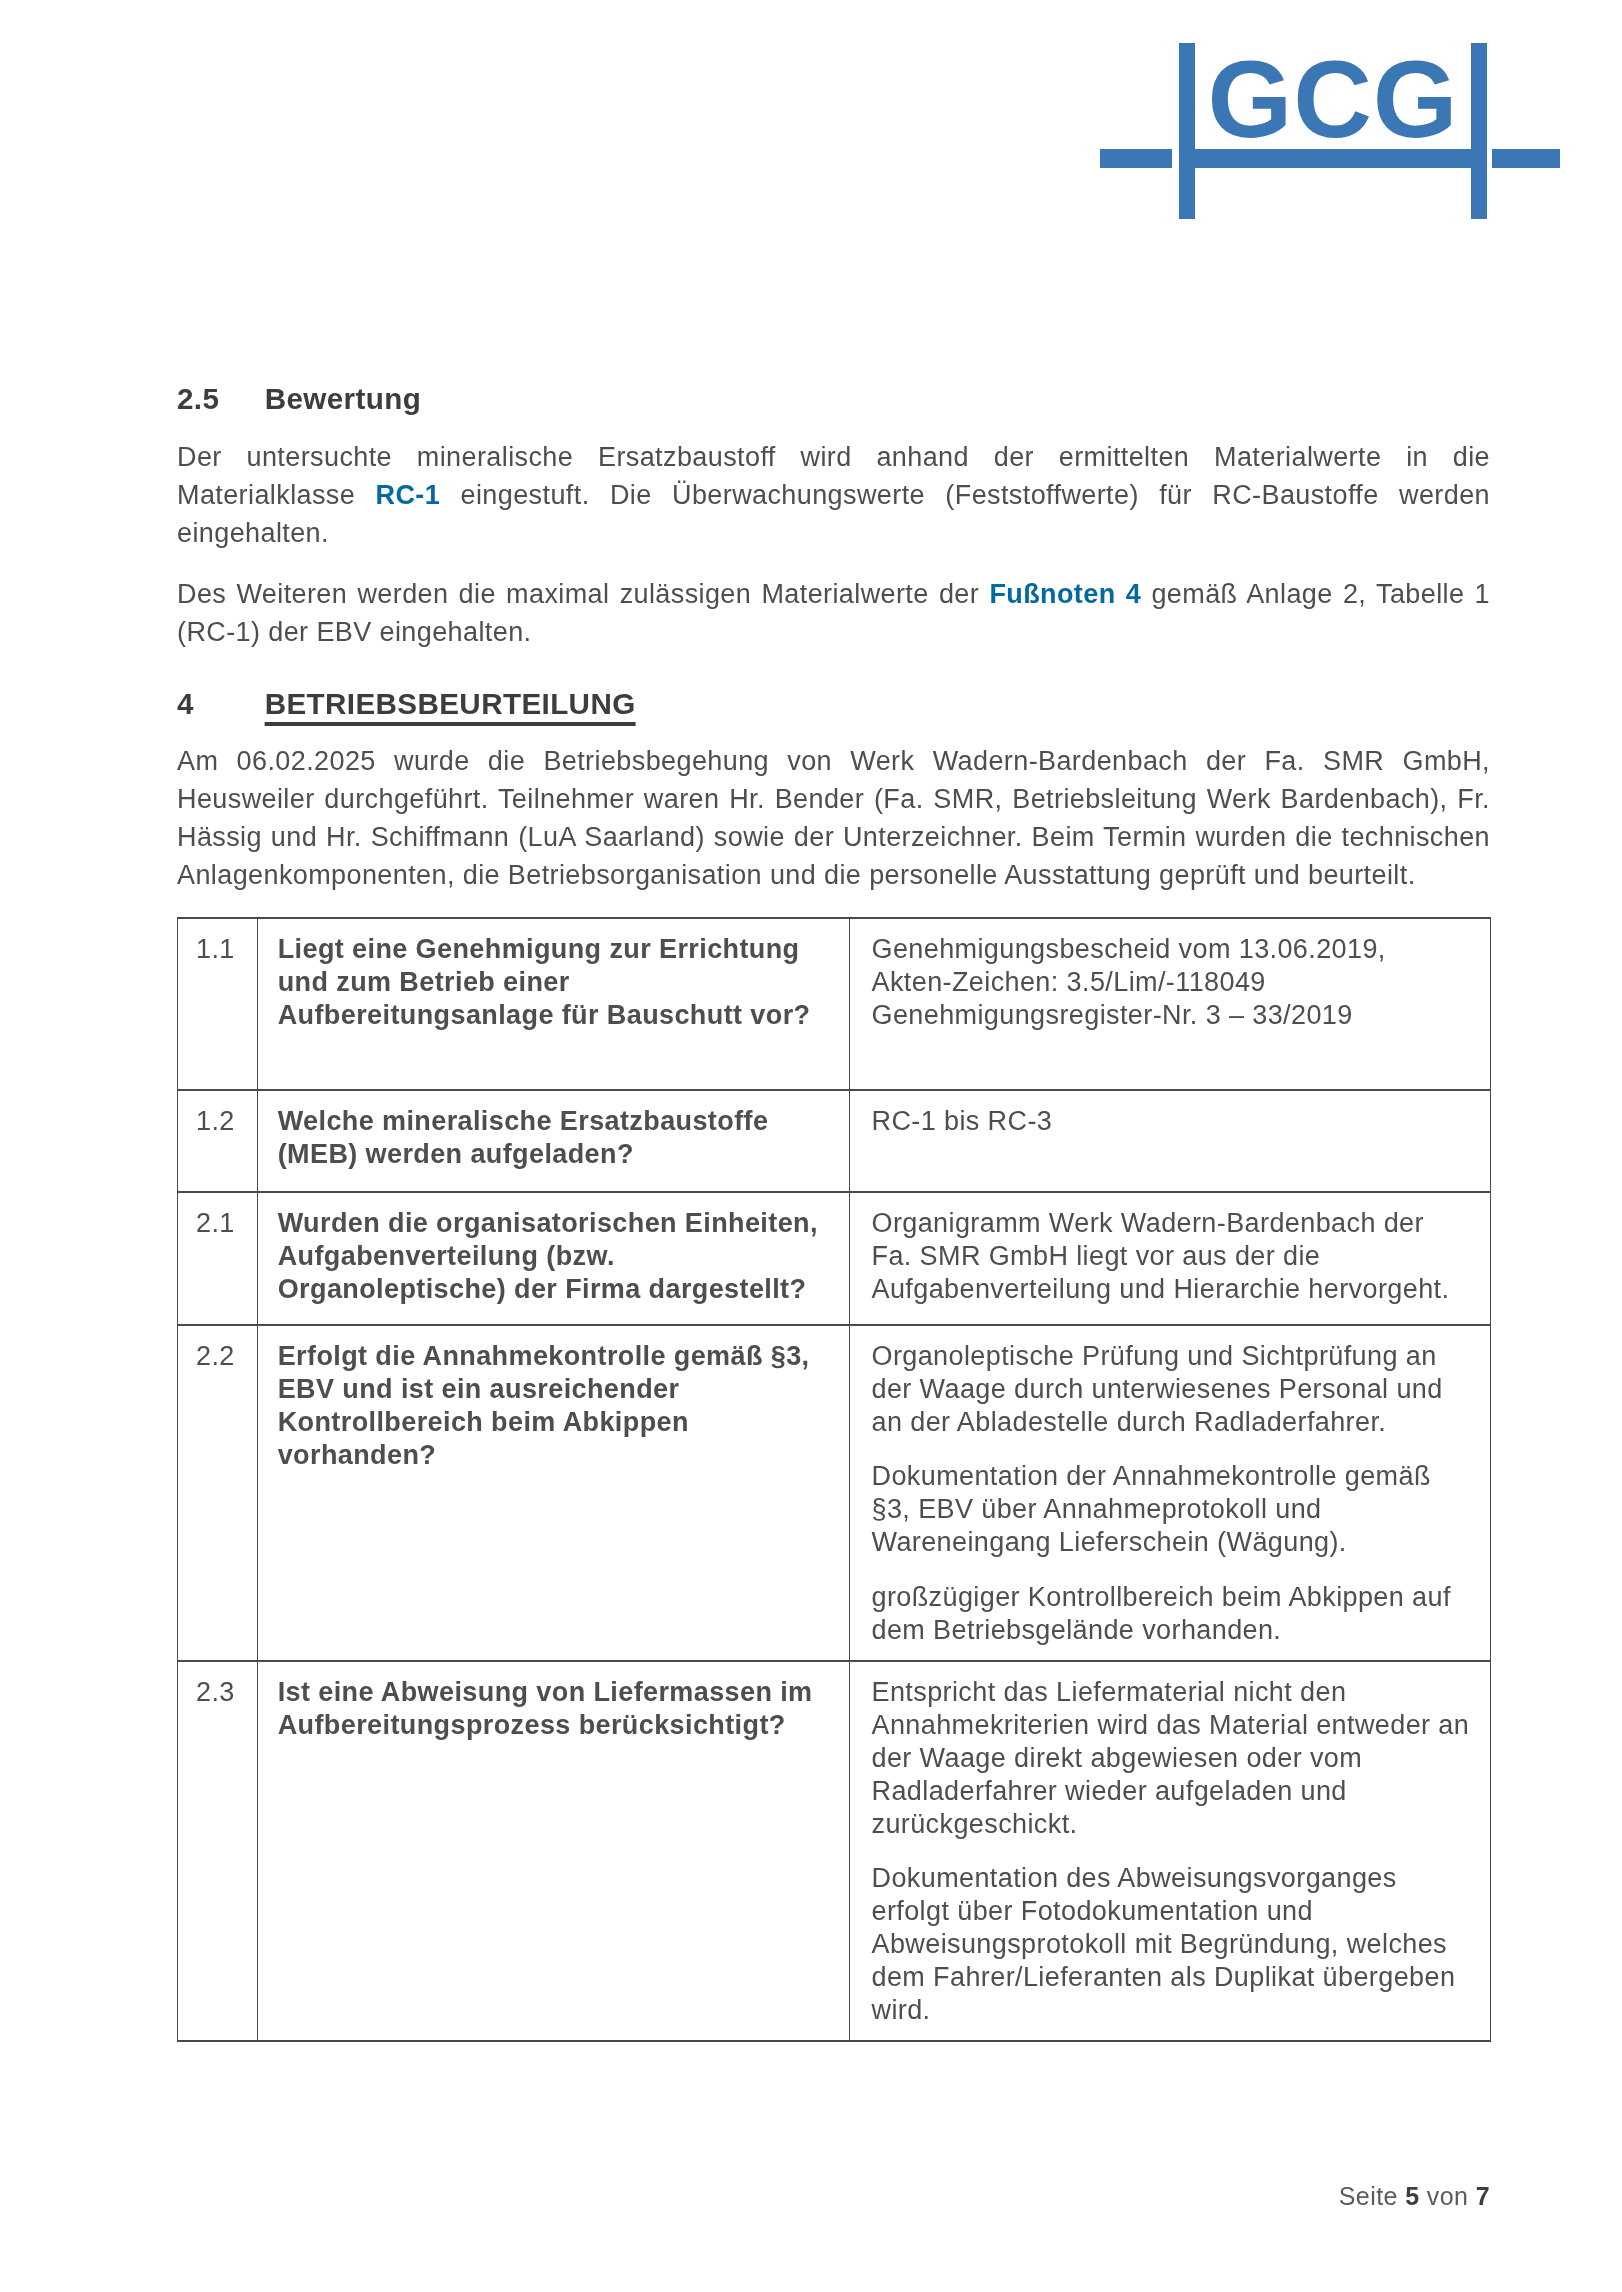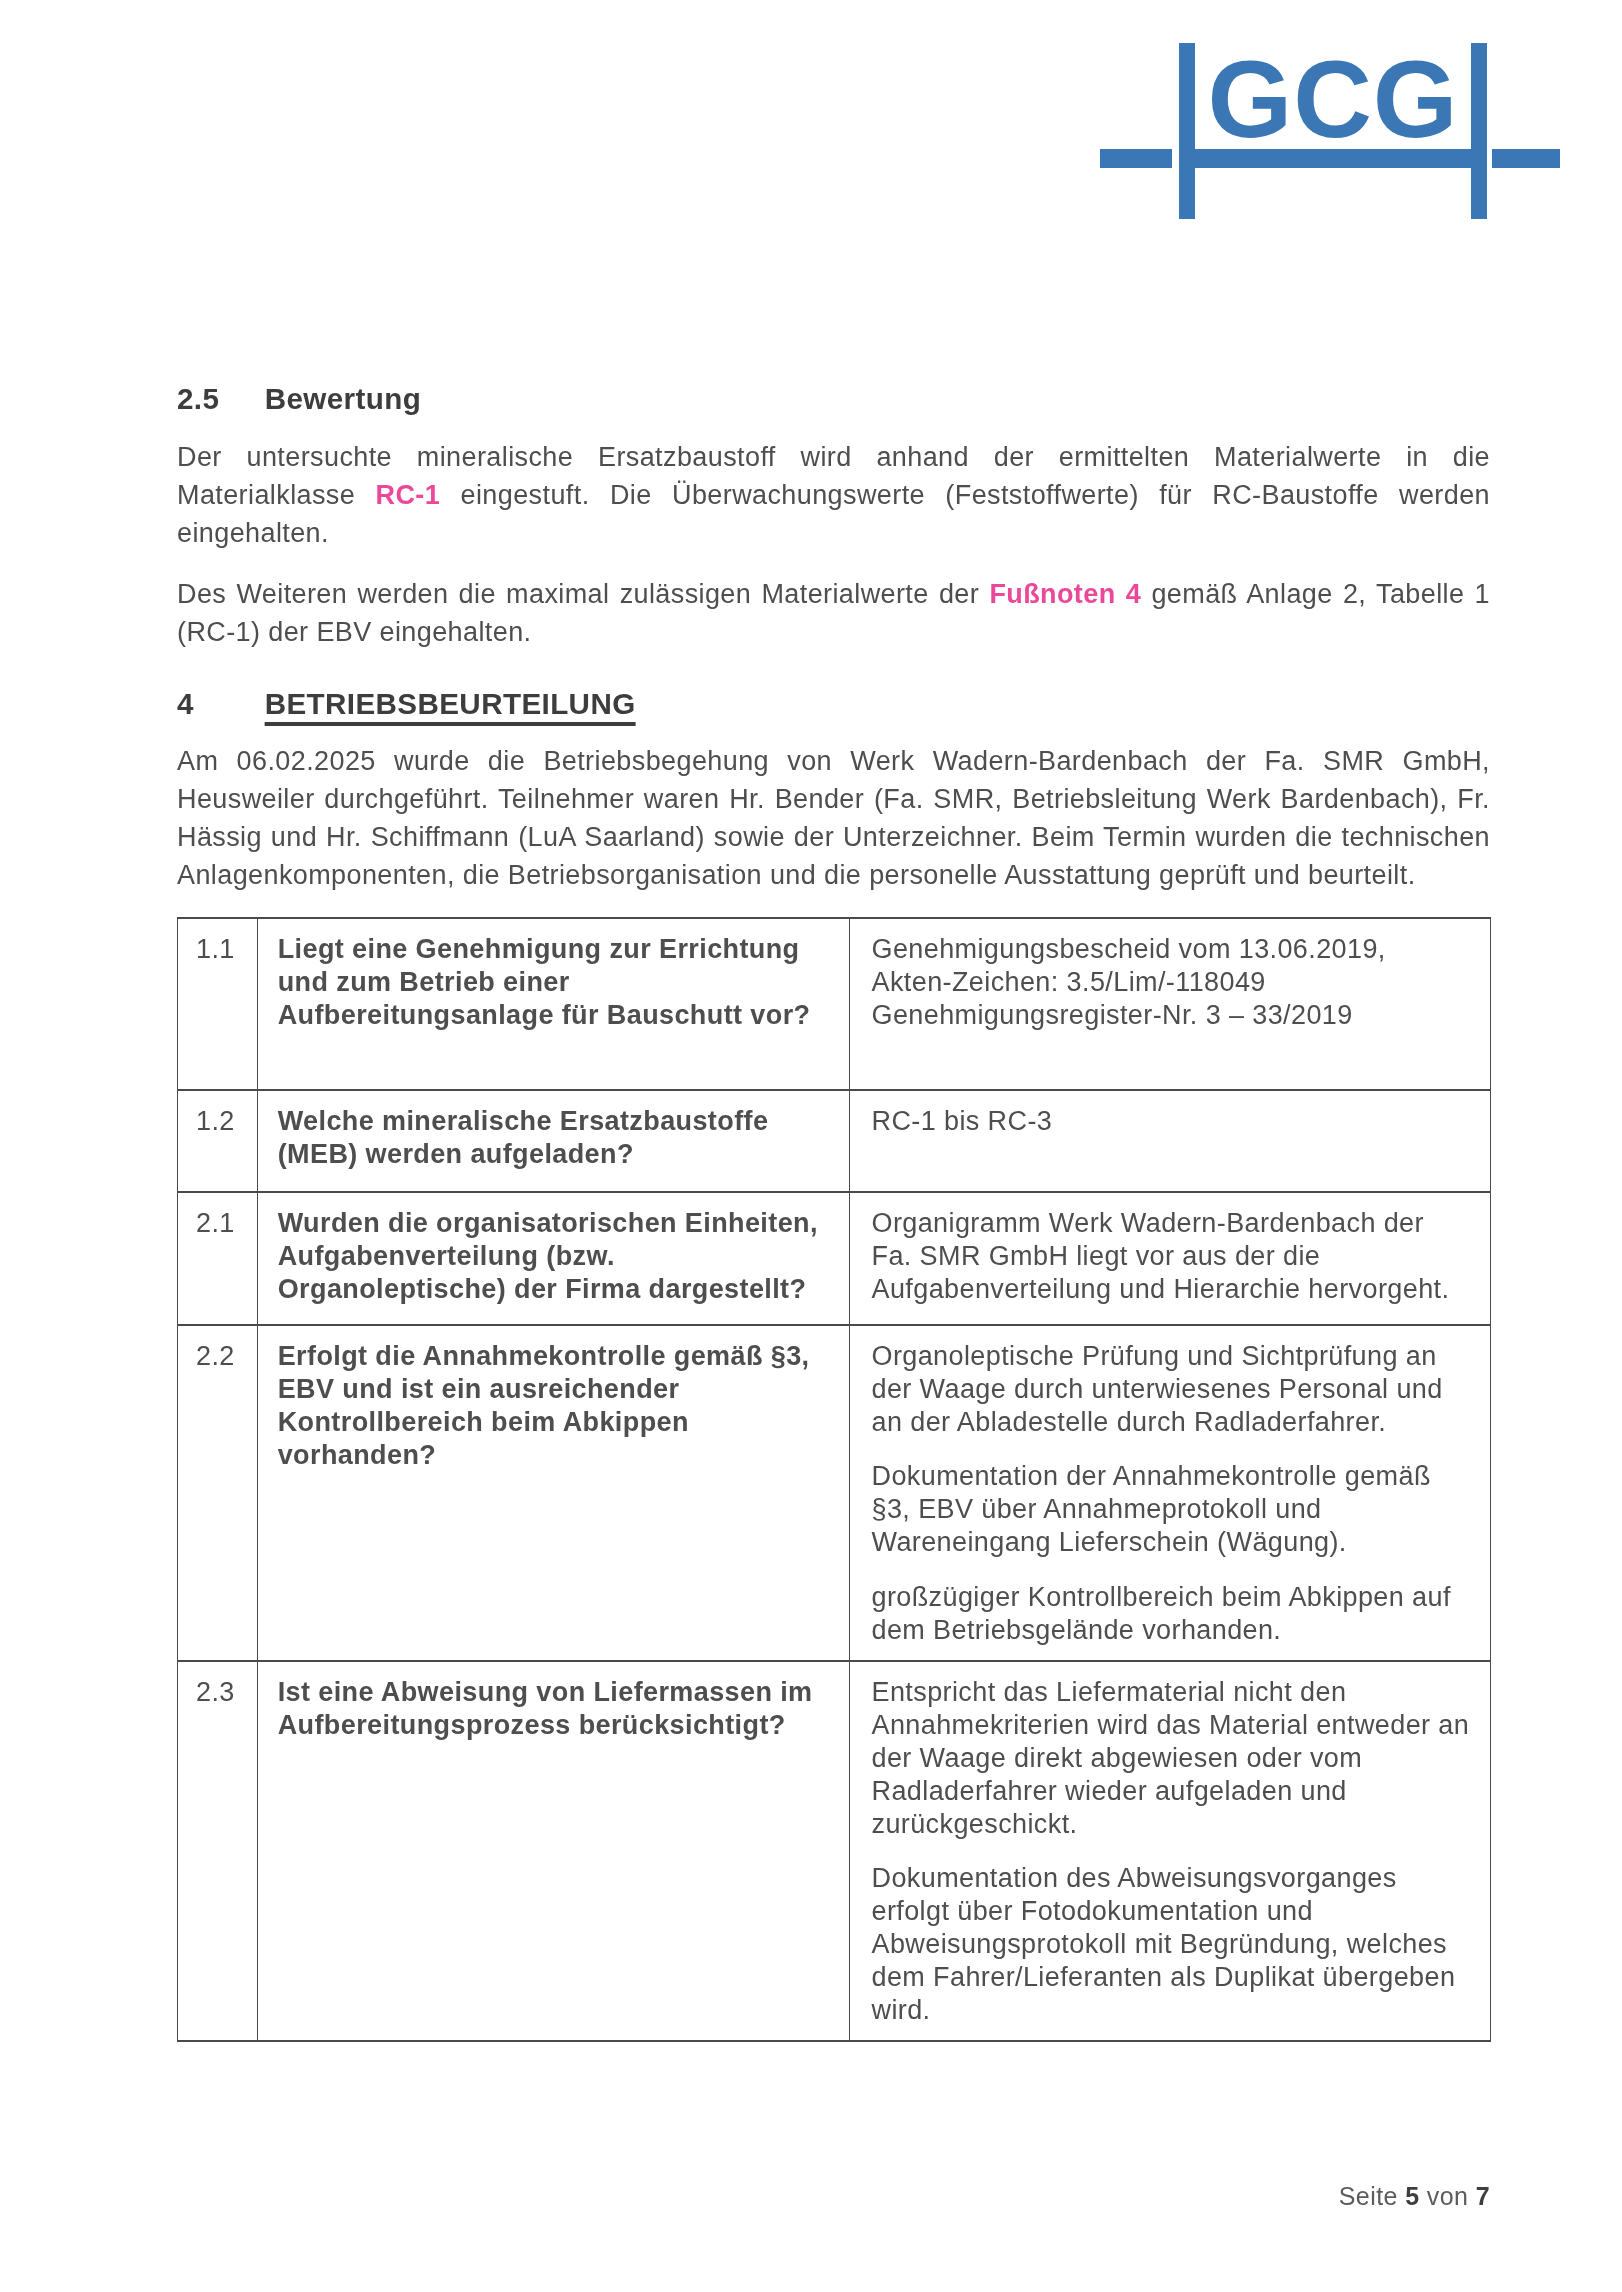--- a/index.html
+++ b/index.html
@@ -48,21 +48,21 @@
     text-decoration:underline;
     text-decoration-thickness:3.6px;
     text-underline-offset:8px;
   }
   .para{
     margin:0 0 23px 0;
     font-size:27px;line-height:38px;
     letter-spacing:0.4px;
     text-align:justify;
   }
-  .para .bold{font-weight:bold;color:#ec4899;}
+  .para .bold{font-weight:bold;color:#0369a1;}
 
   
   .qa-table{
     width:1313px;margin-top:16px;
     border-collapse:collapse;
     table-layout:fixed;
   }
   .qa-table col.c-num{width:80px;}
   .qa-table col.c-q{width:592px;}
   .qa-table col.c-a{width:641px;}

